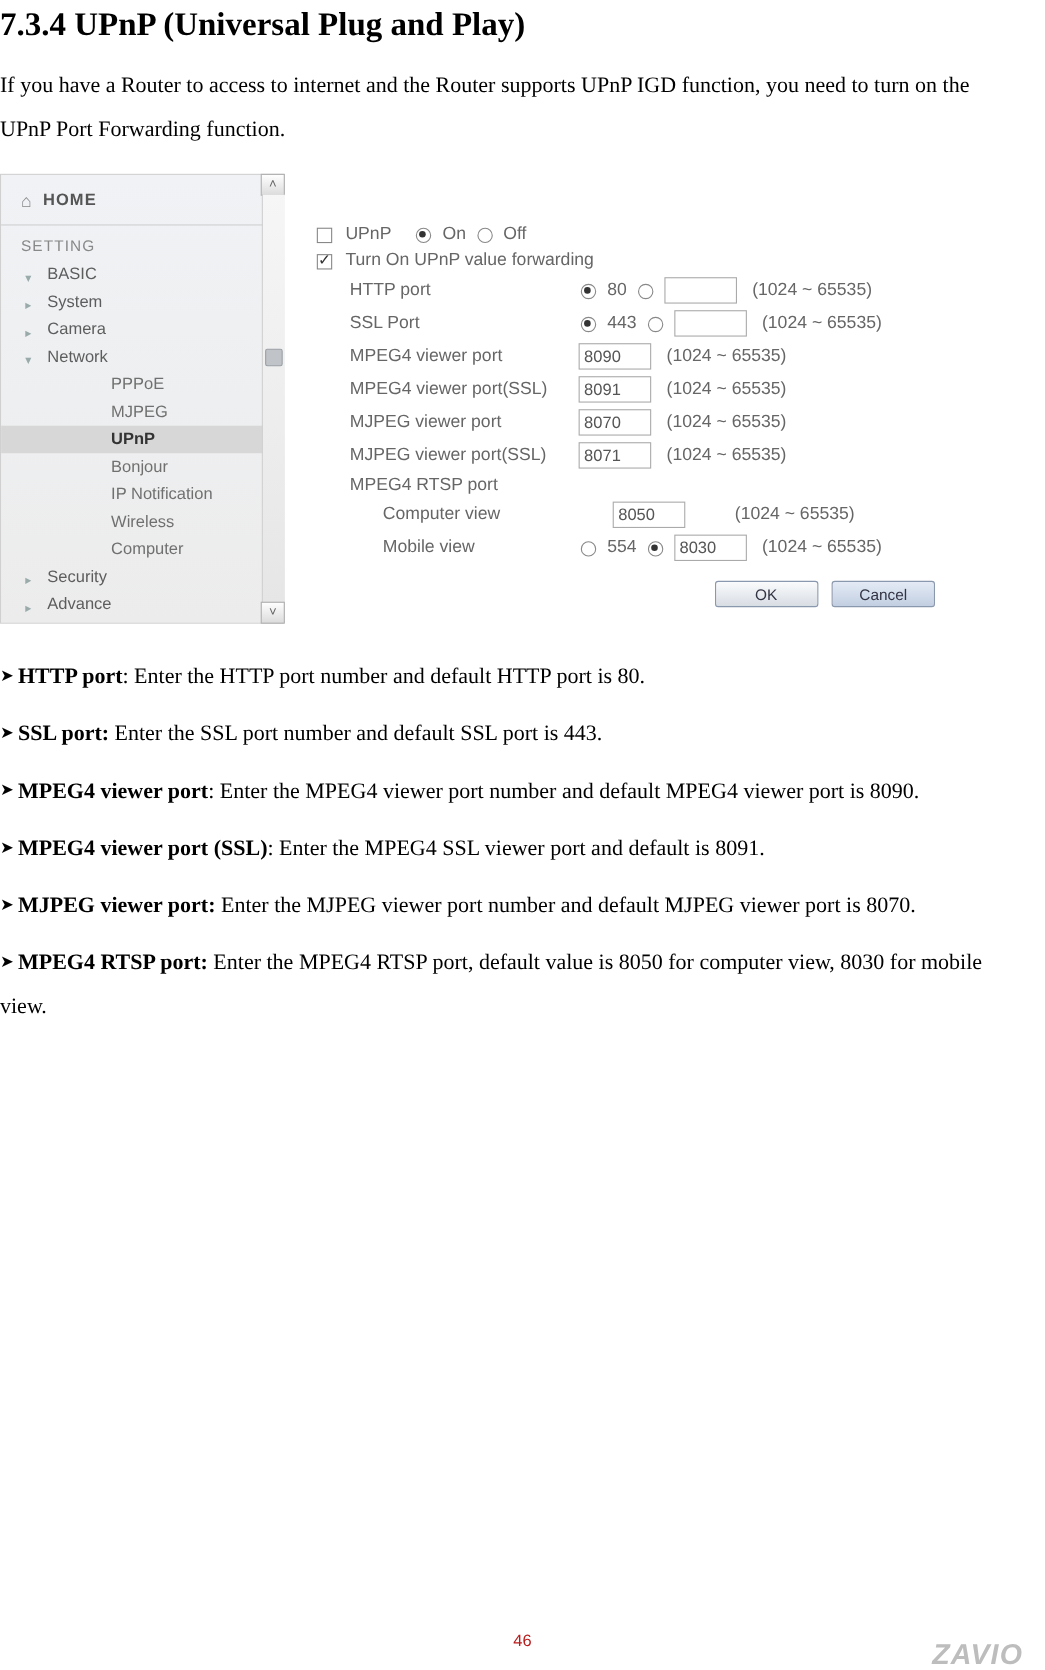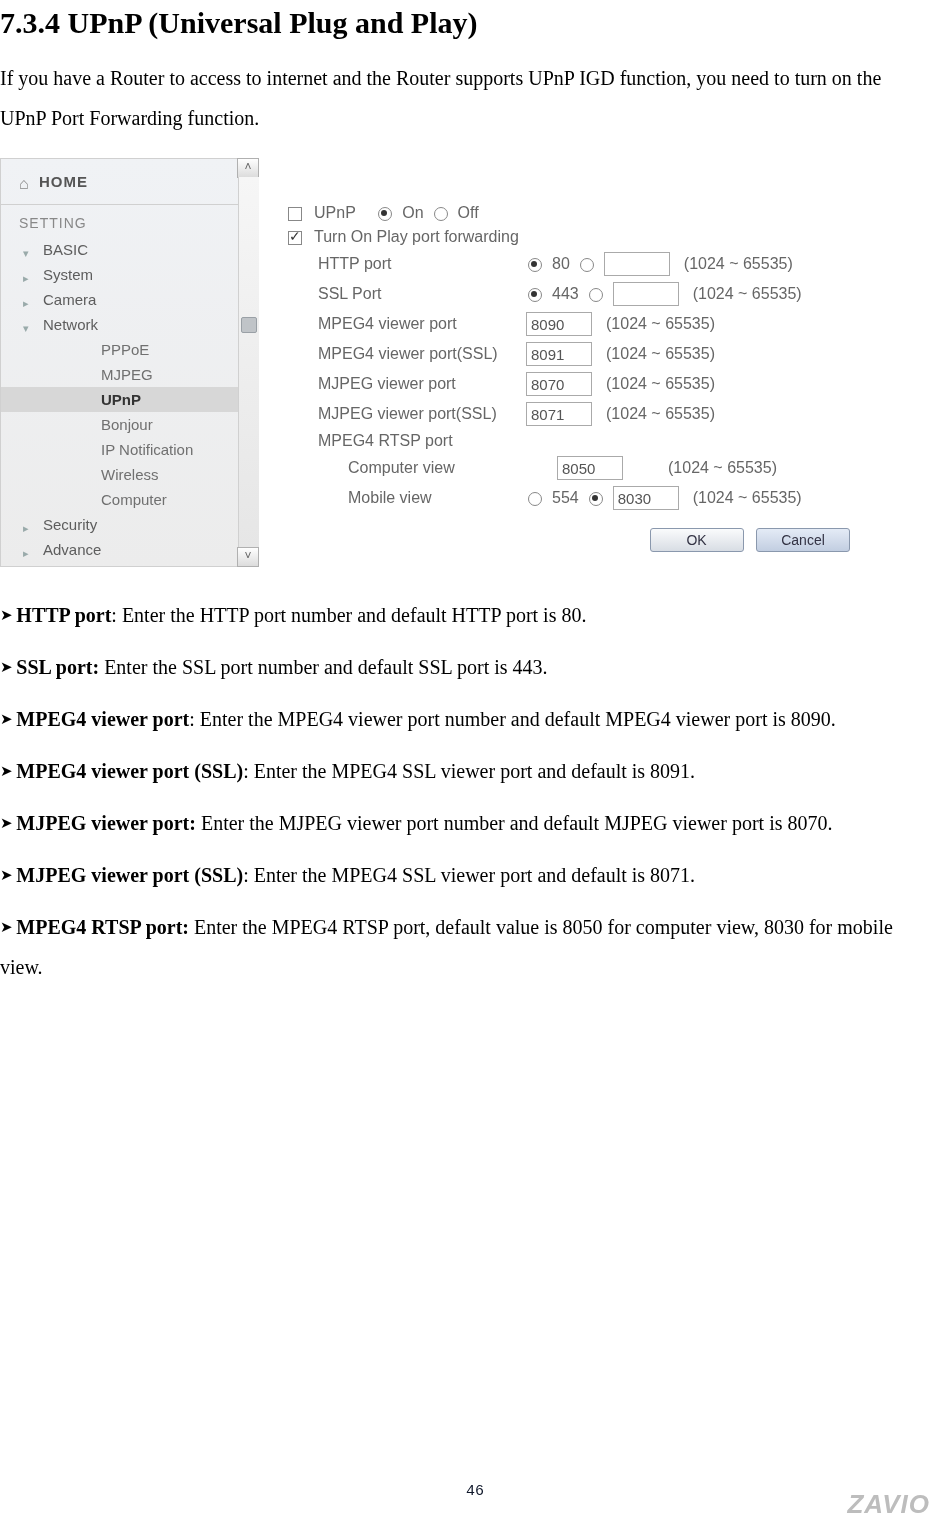--- a/index.html
+++ b/index.html
@@ -212,23 +212,23 @@
     position: relative;
     top: -2px;
   }
 
   .footer {
     position:absolute;
     bottom: 24px;
     left:0; right:0;
     display:flex;
     justify-content:center;
-    font-family: Liberation Mono, monospace;
+    font-family: Liberation Sans, sans-serif;
     font-size:15px;
-    color:#0f172a;
+    color:#b91c1c;
   }
   .logo {
     position:absolute;
     right: 20px;
     bottom: 4px;
     font-family: Arial, sans-serif;
     font-weight: bold;
     font-style: italic;
     font-size: 26px;
     letter-spacing: 1px;
@@ -299,21 +299,21 @@
         <span class="sq"></span>
         <span>UPnP</span>&nbsp;
         <span class="rdo checked"></span>
         <span>On</span>
         <span class="rdo"></span>
         <span>Off</span>
       </div>
 
       <div class="row indent">
         <span class="sq checked"></span>
-        <span>Turn On Play port forwarding</span>
+        <span>Turn On UPnP value forwarding</span>
       </div>
 
       <div class="row indent">
         <span class="lbl">HTTP port</span>
         <span class="rdo checked"></span>
         <span>80</span>
         <span class="rdo"></span>
         <input class="portbox" style="">
         <span class="range">(1024 ~ 65535)</span>
       </div>
@@ -377,20 +377,19 @@
 
     </div>
   </div>
 
   <div class="desc">
     <p class="bullet"><b>HTTP port</b><span>: Enter the HTTP port number and default HTTP port is 80.</span></p>
     <p class="bullet"><b>SSL port:</b><span> Enter the SSL port number and default SSL port is 443.</span></p>
     <p class="bullet"><b>MPEG4 viewer port</b><span>: Enter the MPEG4 viewer port number and default MPEG4 viewer port is 8090.</span></p>
     <p class="bullet"><b>MPEG4 viewer port (SSL)</b><span>: Enter the MPEG4 SSL viewer port and default is 8091.</span></p>
     <p class="bullet"><b>MJPEG viewer port:</b><span> Enter the MJPEG viewer port number and default MJPEG viewer port is 8070.</span></p>
-    <p class="bullet"><b>MJPEG viewer port (SSL)</b><span>: Enter the MPEG4 SSL viewer port and default is 8071.</span></p>
     <p class="bullet"><b>MPEG4 RTSP port:</b><span> Enter the MPEG4 RTSP port, default value is 8050 for computer view, 8030 for mobile view.</span></p>
   </div>
 
   <div class="footer">46</div>
   <div class="logo">ZAVIO</div>
 
 </div>
 
 </body></html>

